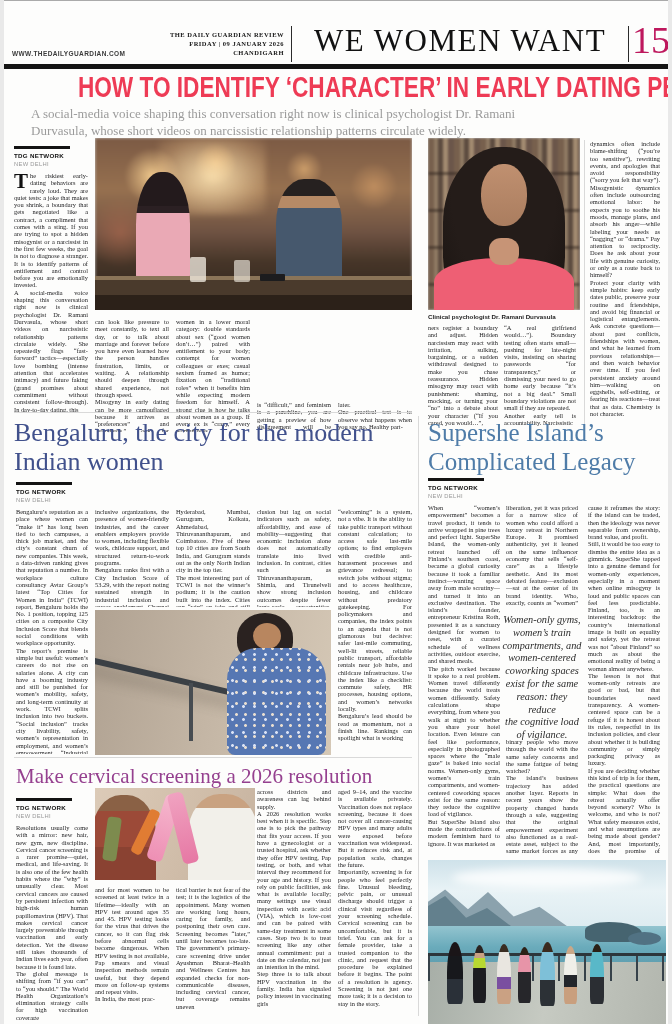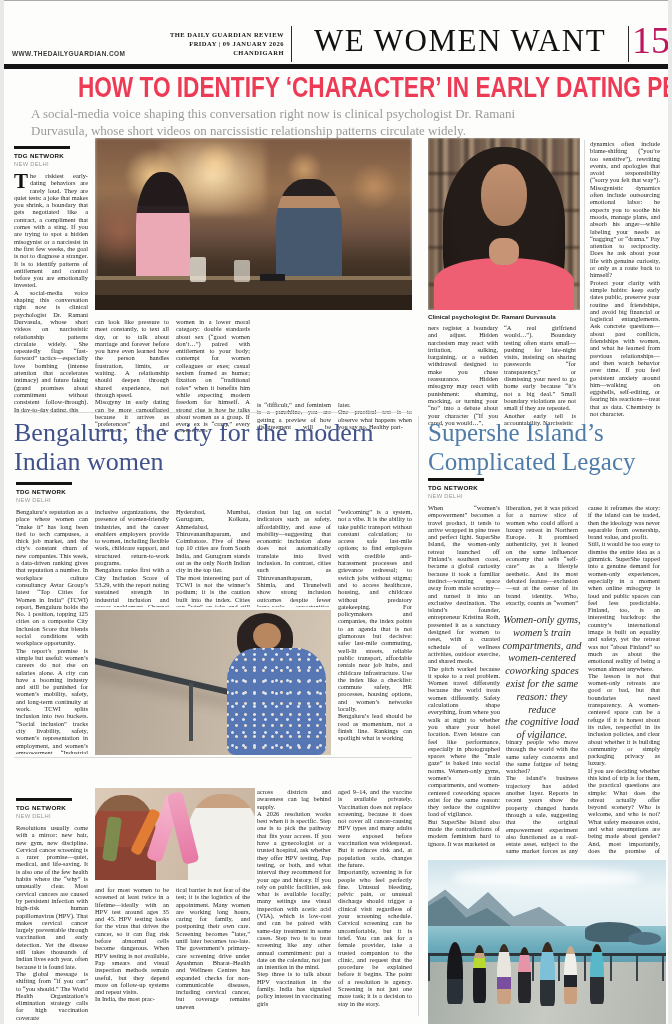--- a/index.html
+++ b/index.html
@@ -145,20 +145,21 @@
     <div class="ph" style="left:-4%;top:44%;width:66%;height:6px;background:#3b4045;transform:rotate(13deg);box-shadow:0 10px 14px rgba(80,70,60,.45);"></div>
     <div class="ph" style="left:40%;top:50%;width:4px;height:40%;background:#474c51;"></div>
     <div class="ph" style="right:16%;top:2%;width:24%;height:34%;border-radius:50% 50% 40% 40%;background:#2a2220;"></div>
     <div class="ph" style="right:21%;top:9%;width:12%;height:18%;border-radius:50%;background:#b8865f;"></div>
     <div class="ph" style="right:2%;top:26%;width:42%;height:74%;border-radius:30% 30% 8% 8%;
       background-color:#5677b3;
       background-image:radial-gradient(#d9e2f5 1px, transparent 1.6px), radial-gradient(#e8ded0 1px, transparent 1.6px);
       background-size:11px 13px, 9px 11px;background-position:0 0,5px 6px;"></div>
   </div>
 
+  <div class="abs art-head" style="left:12px;top:764px;width:402px;font-size:21px;line-height:24px;color:var(--cervical-purple);white-space:nowrap;">Make cervical screening a 2026 resolution</div>
   <div class="abs" style="left:12px;top:798px;">
     <div class="byline-bar"></div>
     <div class="byline-net">TDG NETWORK</div>
     <div class="byline-city">NEW DELHI</div>
   </div>
   <div class="abs col" style="left:12px;top:824px;width:72px;height:196px;">Resolutions usually come with a mirror: new hair, new gym, new discipline. Cervical cancer screening is a rarer promise—quiet, medical, and life-saving. It is also one of the few health habits where the “why” is unusually clear. Most cervical cancers are caused by persistent infection with high-risk human papillomavirus (HPV). That makes cervical cancer largely preventable through vaccination and early detection. Yet the disease still takes thousands of Indian lives each year, often because it is found late.
 The global message is shifting from “if you can” to “you should.” The World Health Organization’s elimination strategy calls for high vaccination coverage</div>
 
   <div class="abs photo" style="left:91px;top:788px;width:160px;height:92px;">
     <div class="ph" style="left:0;top:0;right:0;bottom:0;filter:blur(.5px);background:linear-gradient(115deg,#dccbb8 0%,#cfbca8 60%,#c4b19e 100%);"></div>

